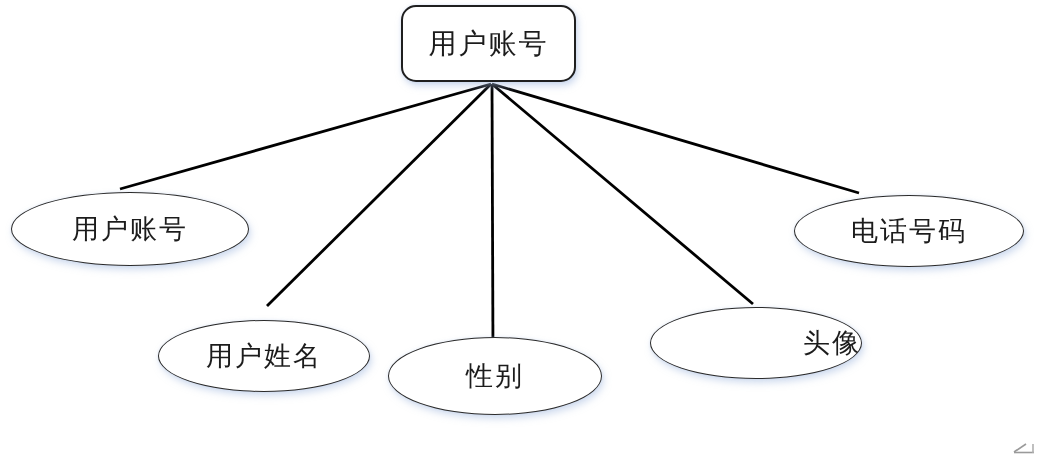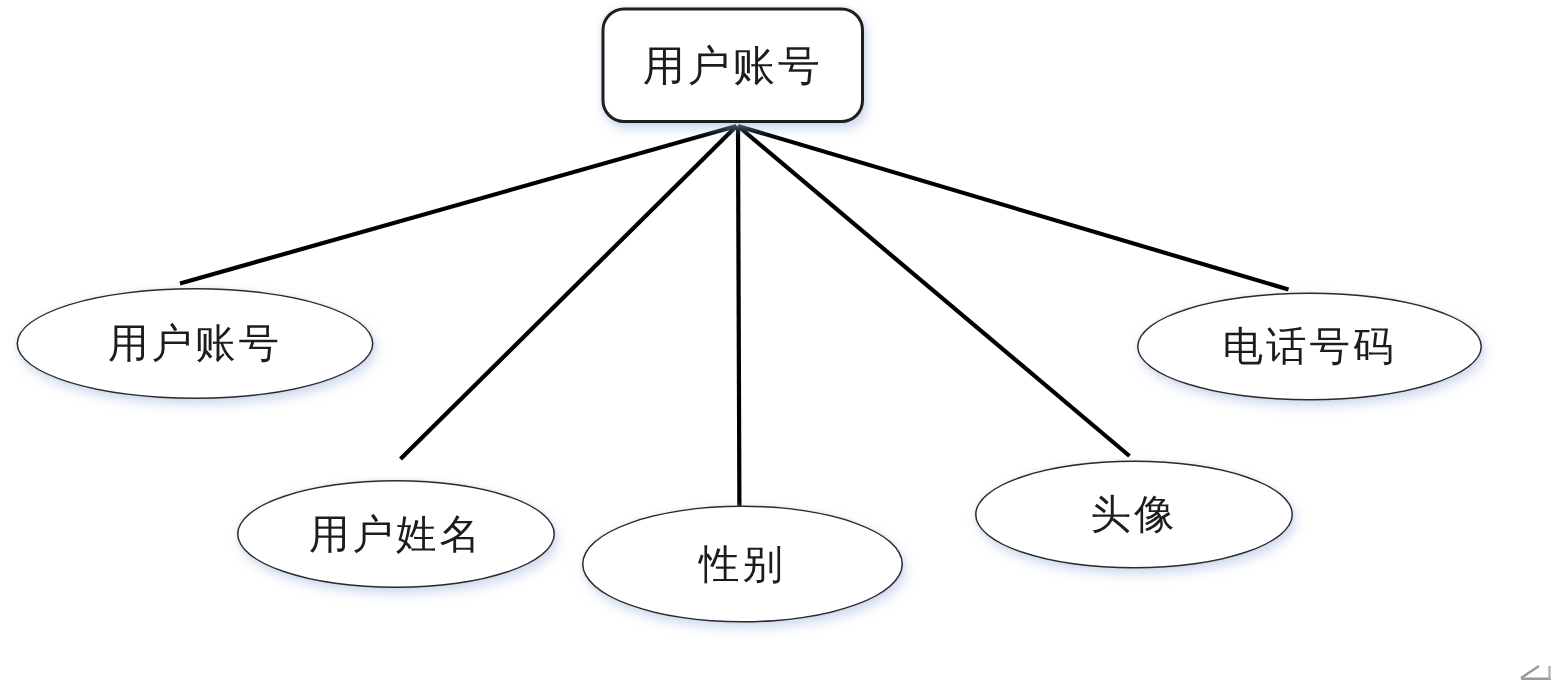--- a/index.html
+++ b/index.html
@@ -42,22 +42,22 @@
     box-shadow: 2px 4px 7px rgba(168,190,226,0.55), 0 0 3px rgba(168,190,226,0.35);
   }
   .ellipse {
     border: 1.5px solid #2b2b2b;
     border-radius: 50%;
     box-shadow: 2px 4px 7px rgba(168,190,226,0.50), 0 0 3px rgba(168,190,226,0.30);
   }
   .ellipse-account  { left: 11px;  top: 192px; width: 238px; height: 74px; }
   .ellipse-name     { left: 158px; top: 320px; width: 212px; height: 72px; }
   .ellipse-gender   { left: 388px; top: 337px; width: 214px; height: 78px; }
-  .ellipse-avatar   { left: 650px; top: 307px; width: 212px; height: 72px; }
-  .ellipse-phone    { left: 758px; top: 195px; width: 230px; height: 72px; }
+  .ellipse-avatar   { left: 650px; top: 307px; width: 212px; height: 72px; justify-content: flex-end; }
+  .ellipse-phone    { left: 794px; top: 195px; width: 230px; height: 72px; }
   #watermark-fragment {
     position: absolute;
     left: 1010px; top: 440px;
     width: 33px; height: 15px;
   }
 </style>
 </head>
 <body>
 
 <div id="stage">

